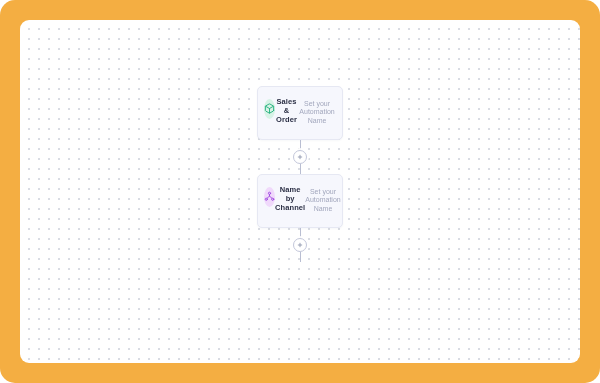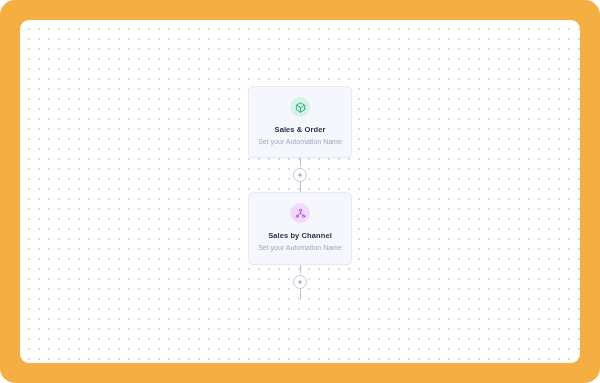--- a/index.html
+++ b/index.html
@@ -47,28 +47,28 @@
     top: 66px;
     transform: translateX(-50%);
     width: 102px;
     display: flex;
     flex-direction: column;
     align-items: center;
   }
 
   
   .node-card {
-    width: 104px;
+    width: 86px;
     box-sizing: border-box;
     background: #f6f7fd;
     border: 1px solid #e6e8f3;
     border-radius: 5px;
     padding: 10px 6px 11px;
     display: flex;
-    flex-direction: column;
+    flex-direction: row;
     align-items: center;
     box-shadow: 0 1px 2px rgba(40, 45, 80, 0.035);
   }
 
   .node-icon-wrap {
     width: 20px;
     height: 20px;
     border-radius: 50%;
     display: flex;
     align-items: center;
@@ -154,21 +154,21 @@
         <div class="node-icon-wrap" style="background:#f0d9fb">
           <svg width="11" height="11" viewBox="0 0 24 24" fill="none" stroke="#a04ce0" stroke-width="2" stroke-linecap="round" stroke-linejoin="round">
             <circle cx="12" cy="5" r="2.4"></circle>
             <circle cx="5" cy="18" r="2.4"></circle>
             <circle cx="19" cy="18" r="2.4"></circle>
             <path d="M12 7.4v3.6"></path>
             <path d="M12 11 6.6 16"></path>
             <path d="M12 11l5.4 5"></path>
           </svg>
         </div>
-        <div class="node-title">Sales by Channel</div>
+        <div class="node-title">Name by Channel</div>
         <div class="node-subtitle">Set your Automation Name</div>
       </div>
 
       <div class="connector">
         <div class="connector-line"></div>
         <div class="add-node-button">
           <svg width="6" height="6" viewBox="0 0 24 24" fill="none" stroke="#8d93ab" stroke-width="3.5" stroke-linecap="round">
             <path d="M12 5v14"></path>
             <path d="M5 12h14"></path>
           </svg>

